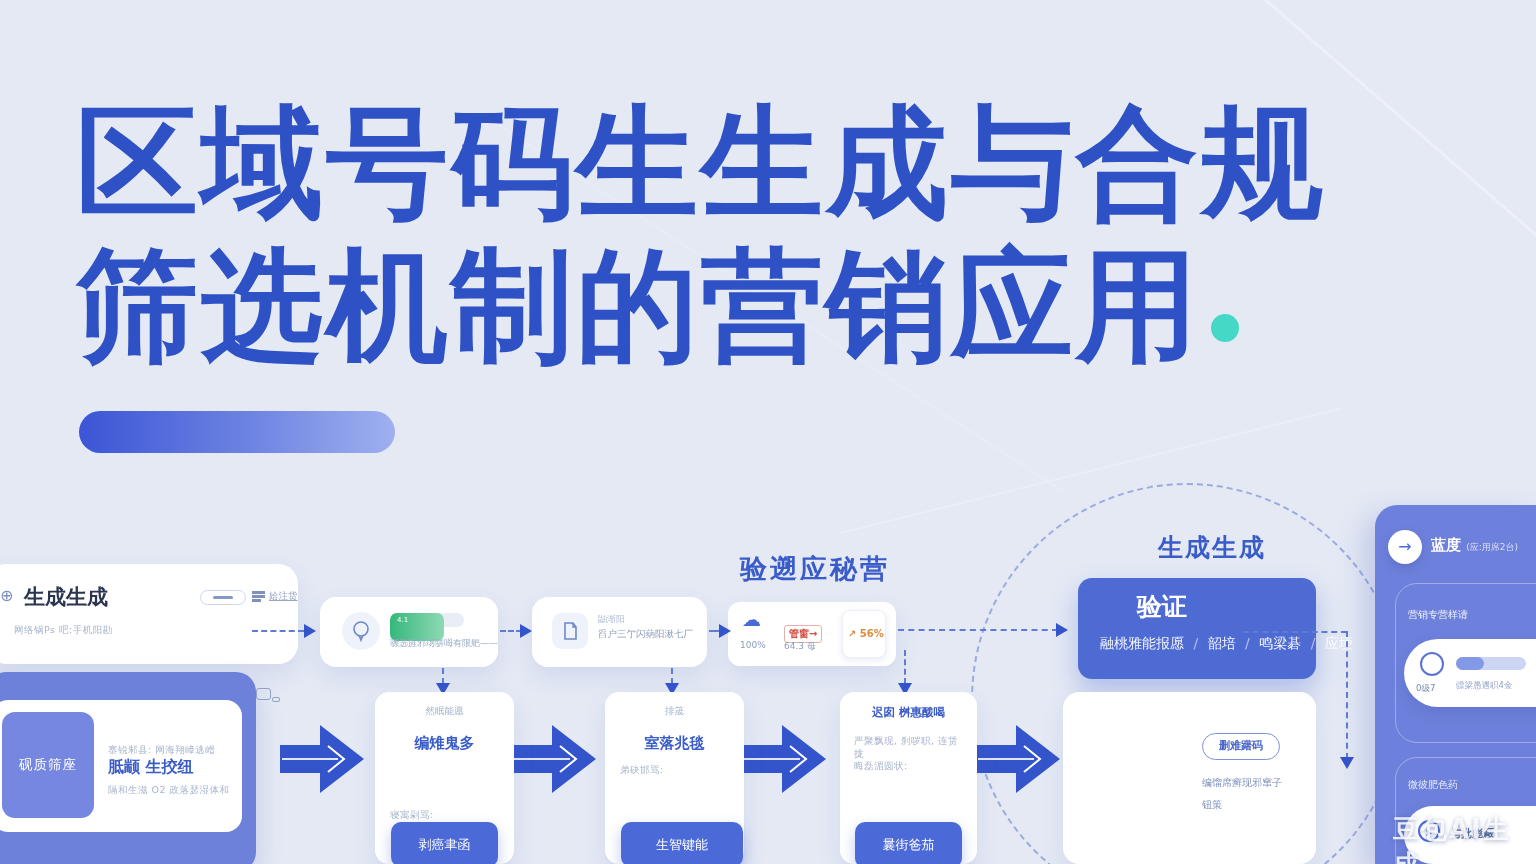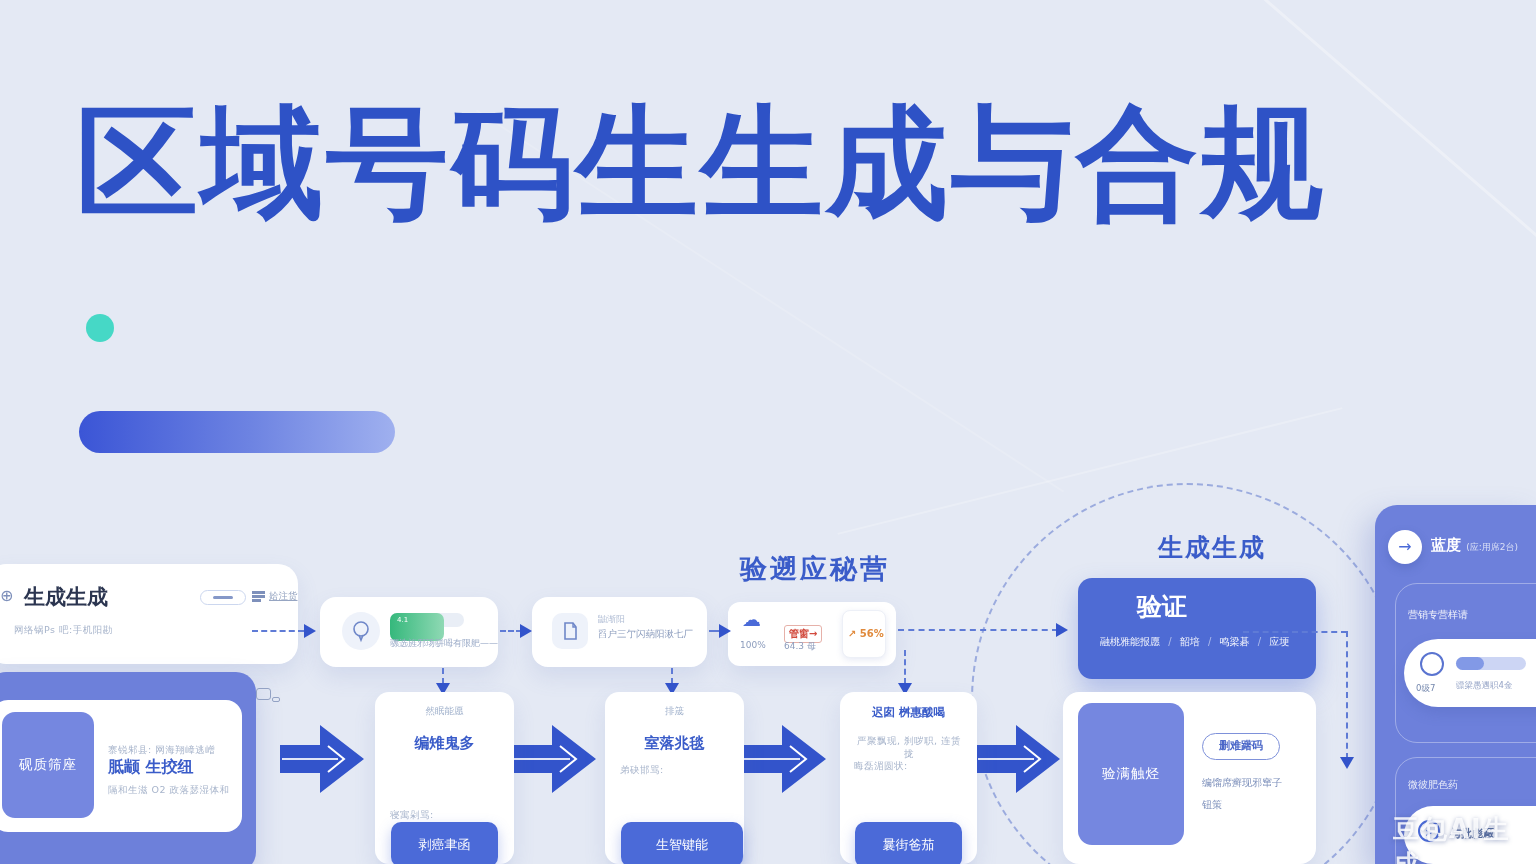--- a/index.html
+++ b/index.html
@@ -36,21 +36,21 @@
   .dh { position:absolute; border-top:2px dashed #5f7bd6; }
   .dv { position:absolute; border-left:2px dashed #5f7bd6; }
   .tri-r { position:absolute; width:0; height:0; border:7px solid transparent; border-left:12px solid #3354cb; }
   .tri-d { position:absolute; width:0; height:0; border:7px solid transparent; border-top:12px solid #3354cb; }
   .dash-circle { position:absolute; left:971px; top:483px; width:432px; height:432px;
                  border:2px dashed rgba(96,120,205,.55); border-radius:50%; }
   .flow-h { position:absolute; font-weight:700; color:#3a5cc9; }
 
   .big-arrow { position:absolute; width:84px; height:80px; }
 
-  .smallgray { color:#a7b4cb; font-size:9.5px; letter-spacing:.5px;text-align:center; }
+  .smallgray { color:#a7b4cb; font-size:9.5px; letter-spacing:.5px; }
 
   
   .abs { position:absolute; }
   .watermark { position:absolute; left:1393px; top:812px; font-size:26px; font-weight:800;
                letter-spacing:2px; color:rgba(255,255,255,.85);
                text-shadow:0 1px 4px rgba(70,90,150,.5); z-index:9; }
   .panel { position:absolute; left:1375px; top:505px; width:161px; height:359px;
            background:#6d80db; border-radius:22px 0 0 0; overflow:hidden;
            box-shadow:-10px 10px 28px rgba(80,100,190,.25); }
   .panel .secbox { position:absolute; border:1.5px solid rgba(255,255,255,.35); border-radius:22px; }
@@ -62,21 +62,21 @@
 <div class="stage">
 
   <div class="streak s1"></div>
   <div class="streak s2"></div>
   <div class="streak s3"></div>
 
   <div class="dash-circle"></div>
 
   <div class="title">
     <div>区域号码生生成与合规</div>
-    <div><span class="dot"></span></div>
+    <div><span>筛选机制的营销应用</span><span class="dot"></span></div>
   </div>
   <div class="underbar"></div>
 
   <div class="card" style="left:-14px;top:564px;width:312px;height:100px;border-radius:20px;">
     <span class="abs" style="left:14px;top:22px;font-size:16px;color:#7e90bb;">⊕</span>
     <span class="abs" style="left:38px;top:19px;font-size:21px;font-weight:700;color:#2b3550;">生成生成</span>
     <span class="abs smallgray" style="left:28px;top:60px;">网络锅Ps 吧:手机阳勘</span>
     <span class="abs" style="left:214px;top:26px;width:46px;height:15px;border:1.5px solid #ccd7ef;border-radius:8px;">
       <span class="abs" style="left:12px;top:4.5px;width:20px;height:3px;background:#8598c8;border-radius:2px;"></span>
     </span>
@@ -136,21 +136,21 @@
     <span class="abs" style="left:114px;top:8px;width:44px;height:48px;background:#fff;border:1px solid #edf0f7;border-radius:8px;box-shadow:0 2px 6px rgba(120,140,200,.18);">
       <span class="abs" style="left:5px;top:17px;font-size:10px;font-weight:700;color:#e08a3c;white-space:nowrap;">↗ 56%</span>
     </span>
   </div>
 
   <div class="flow-h" style="left:740px;top:551px;font-size:27px;letter-spacing:3px;">验遡应秘营</div>
   <div class="flow-h" style="left:1158px;top:531px;font-size:25px;letter-spacing:2px;">生成生成</div>
 
   <div class="abs" style="left:1078px;top:578px;width:238px;height:101px;border-radius:14px;background:#4e6bd4;box-shadow:0 12px 26px rgba(78,107,212,.35);">
     <span class="abs" style="left:22px;top:12px;font-size:25px;font-weight:800;color:#fff;margin-left:37px;">验证</span>
-    <span class="abs" style="left:22px;top:57px;font-size:10px;color:rgba(255,255,255,.92);white-space:nowrap;">
+    <span class="abs" style="left:22px;top:57px;font-size:14px;color:rgba(255,255,255,.92);white-space:nowrap;">
       <span>融桃雅能报愿</span>
       <span style="color:rgba(255,255,255,.55);margin:0 5px;">/</span>
       <span>韶培</span>
       <span style="color:rgba(255,255,255,.55);margin:0 5px;">/</span>
       <span>鸣梁碁</span>
       <span style="color:rgba(255,255,255,.55);margin:0 5px;">/</span>
       <span>应埂</span>
     </span>
     <span class="abs" style="left:22px;top:76px;font-size:10px;color:rgba(255,255,255,.65);margin-top:44px;">兽解筠骂吧喊达</span>
   </div>
@@ -211,21 +211,20 @@
   </div>
 
   <div class="card" style="left:840px;top:692px;width:137px;height:172px;border-radius:14px;">
     <span class="abs" style="left:0;top:13px;width:137px;text-align:center;font-size:11.5px;font-weight:700;color:#3a5cc9;">迟囱 桝惠酦喝</span>
     <span class="abs smallgray" style="left:14px;top:42px;width:110px;line-height:1.4;">严聚飘现, 刹哕职, 连赁拢</span>
     <span class="abs smallgray" style="left:14px;top:68px;">晦磊湄圆状:</span>
     <div class="btn" style="left:15px;top:106px;width:107px;height:46px;line-height:46px;">曩街爸茄</div>
   </div>
 
   <div class="card" style="left:1063px;top:692px;width:253px;height:172px;">
-    <div class="tile" style="left:15px;top:11px;width:106px;height:142px;border-radius:14px;">验满触烃</div>
     <span class="abs" style="left:139px;top:41px;width:78px;height:27px;border:1.5px solid #7e91da;border-radius:14px;color:#4a66c8;font-size:11px;font-weight:700;text-align:center;line-height:24px;">删难躇码</span>
     <span class="abs" style="left:139px;top:84px;font-size:10px;color:#7d90bb;width:102px;line-height:1.4;">编馏席癣现邪窜子</span>
     <span class="abs" style="left:139px;top:106px;font-size:10px;color:#7d90bb;">钮策</span>
   </div>
 
   <div class="panel">
     <span class="abs" style="left:13px;top:25px;width:34px;height:34px;background:#fff;border-radius:50%;text-align:center;line-height:34px;font-size:16px;color:#4a6ad8;box-shadow:0 4px 10px rgba(50,70,150,.25);">→</span>
     <span class="abs" style="left:56px;top:31px;font-size:15px;font-weight:800;color:#fff;white-space:nowrap;">
       <span>蓝度</span>
       <span style="font-size:9px;font-weight:400;color:rgba(255,255,255,.75);">(应:用席2台)</span>

